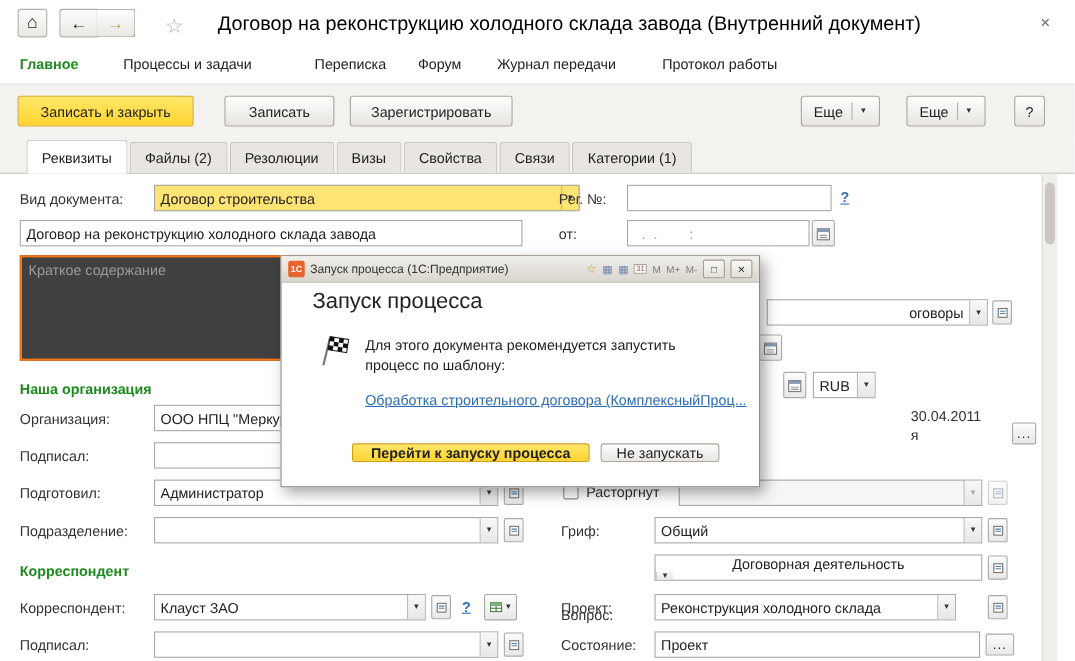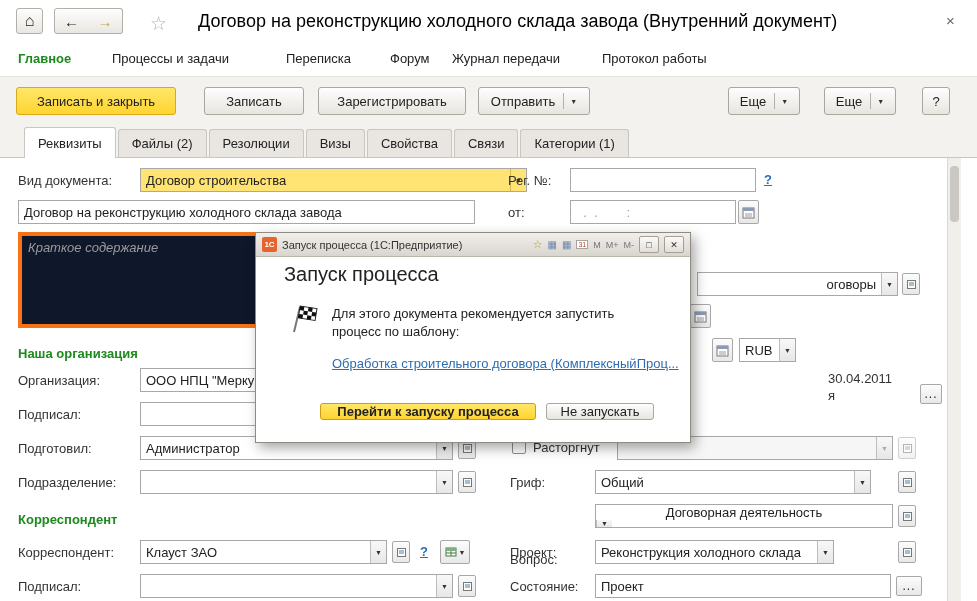--- a/index.html
+++ b/index.html
@@ -46,21 +46,21 @@
   .field.yellow .dd { background:transparent; border-left-color:#d3b753; }
   .field.disabled { background:#f6f6f6; }
   .field.disabled .dd-car { color:#aaa; }
   .smallbtn { position:absolute; width:18px; height:22px; border:1px solid #a8a8a8; border-radius:2px;
               background:linear-gradient(#fcfcfc,#e8e8e8); display:flex; align-items:center; justify-content:center; cursor:pointer; }
   .calbtn { position:absolute; width:21px; height:24px; border:1px solid #a8a8a8; border-radius:2px;
             background:linear-gradient(#fcfcfc,#e8e8e8); display:flex; align-items:center; justify-content:center; cursor:pointer; }
   .dotsbtn { position:absolute; height:20px; border:1px solid #a8a8a8; border-radius:2px;
              background:linear-gradient(#fcfcfc,#e8e8e8); display:flex; align-items:center; justify-content:center;
              font-size:12px; letter-spacing:1px; cursor:pointer; }
-  .textarea { position:absolute; border:4px solid #f97316; background:#0f172a;font-style:italic; }
+  .textarea { position:absolute; border:2px solid #f97316; background:#404040; }
   .textarea .ph2 { position:absolute; left:6px; top:4px; color:#9b9b9b; font-size:13px; }
   .help-link { position:absolute; color:#2e6db4; font-weight:bold; text-decoration:underline; font-size:13px; cursor:pointer; }
   .checkbox { position:absolute; width:14px; height:14px; border:1px solid #8f8f8f; background:#fff; border-radius:2px; cursor:pointer; }
 
   
   .vscroll { position:absolute; left:947px; top:158px; width:14px; height:443px; background:#f1efec; border-left:1px solid #dbd8d3; }
   .vthumb { position:absolute; left:2px; top:8px; width:9px; height:56px; background:#cbc8c3; border-radius:4px; cursor:pointer; }
 
   
   .dialog { position:absolute; left:255px; top:232px; width:436px; height:211px; background:#fff;
@@ -101,38 +101,33 @@
   <div class="tbtn" style="left:88px; top:8px; width:35px; border-left:none; border-radius:0 3px 3px 0;">
     <span style="font-size:15px; font-weight:bold; color:#c2a44e;">→</span>
   </div>
   <span class="fav-star">☆</span>
   <div class="win-title">Договор на реконструкцию холодного склада завода (Внутренний документ)</div>
   <span class="title-close">×</span>
 
   <span class="menubar-item active" style="left:18px;">Главное</span>
   <span class="menubar-item" style="left:112px;">Процессы и задачи</span>
   <span class="menubar-item" style="left:286px;">Переписка</span>
-  <span class="menubar-item" style="left:390px;text-align:right;">Форум</span>
+  <span class="menubar-item" style="left:380px;text-align:right;">Форум</span>
   <span class="menubar-item" style="left:452px;">Журнал передачи</span>
   <span class="menubar-item" style="left:602px;">Протокол работы</span>
 
   <div class="toolbar">
     <div class="btn1c btn-yellow" style="left:16px; width:160px;">
       <span>Записать и закрыть</span>
     </div>
     <div class="btn1c" style="left:204px; width:100px;">
       <span>Записать</span>
     </div>
     <div class="btn1c" style="left:318px; width:148px;">
       <span>Зарегистрировать</span>
-    </div>
-    <div class="btn1c" style="left:478px; width:112px;">
-      <span>Отправить</span>
-      <span class="dd-sep"></span>
-      <span class="dd-car">▼</span>
     </div>
     <div class="btn1c" style="left:728px; width:72px;">
       <span>Еще</span>
       <span class="dd-sep"></span>
       <span class="dd-car">▼</span>
     </div>
     <div class="btn1c" style="left:824px; width:72px;">
       <span>Еще</span>
       <span class="dd-sep"></span>
       <span class="dd-car">▼</span>
@@ -343,21 +338,21 @@
   </div>
   <div class="smallbtn" style="left:898px; top:437px; opacity:.55;">
     <svg width="11" height="11">
         <rect x="1.5" y="1.5" width="8" height="8" fill="#fdfdf5" stroke="#777"></rect>
         <line x1="3" y1="4" x2="8" y2="4" stroke="#4a7fb5"></line>
         <line x1="3" y1="6" x2="8" y2="6" stroke="#4a7fb5"></line>
       </svg>
   </div>
 
   <span class="lbl" style="left:510px; top:475px;">Гриф:</span>
-  <div class="field" style="left:595px; top:470px; width:276px;">
+  <div class="field" style="left:595px; top:470px; width:298px;">
     <span class="val">Общий</span>
     <span class="dd">
         <span class="dd-car">▼</span>
       </span>
   </div>
   <div class="smallbtn" style="left:898px; top:471px;">
     <svg width="11" height="11">
         <rect x="1.5" y="1.5" width="8" height="8" fill="#fdfdf5" stroke="#777"></rect>
         <line x1="3" y1="4" x2="8" y2="4" stroke="#4a7fb5"></line>
         <line x1="3" y1="6" x2="8" y2="6" stroke="#4a7fb5"></line>
@@ -373,21 +368,21 @@
   </div>
   <div class="smallbtn" style="left:898px; top:505px;">
     <svg width="11" height="11">
         <rect x="1.5" y="1.5" width="8" height="8" fill="#fdfdf5" stroke="#777"></rect>
         <line x1="3" y1="4" x2="8" y2="4" stroke="#4a7fb5"></line>
         <line x1="3" y1="6" x2="8" y2="6" stroke="#4a7fb5"></line>
       </svg>
   </div>
 
   <span class="lbl" style="left:510px; top:545px;">Проект:</span>
-  <div class="field" style="left:595px; top:540px; width:239px;">
+  <div class="field" style="left:595px; top:540px; width:274px;">
     <span class="val">Реконструкция холодного склада</span>
     <span class="dd">
         <span class="dd-car">▼</span>
       </span>
   </div>
   <div class="smallbtn" style="left:898px; top:541px;">
     <svg width="11" height="11">
         <rect x="1.5" y="1.5" width="8" height="8" fill="#fdfdf5" stroke="#777"></rect>
         <line x1="3" y1="4" x2="8" y2="4" stroke="#4a7fb5"></line>
         <line x1="3" y1="6" x2="8" y2="6" stroke="#4a7fb5"></line>

